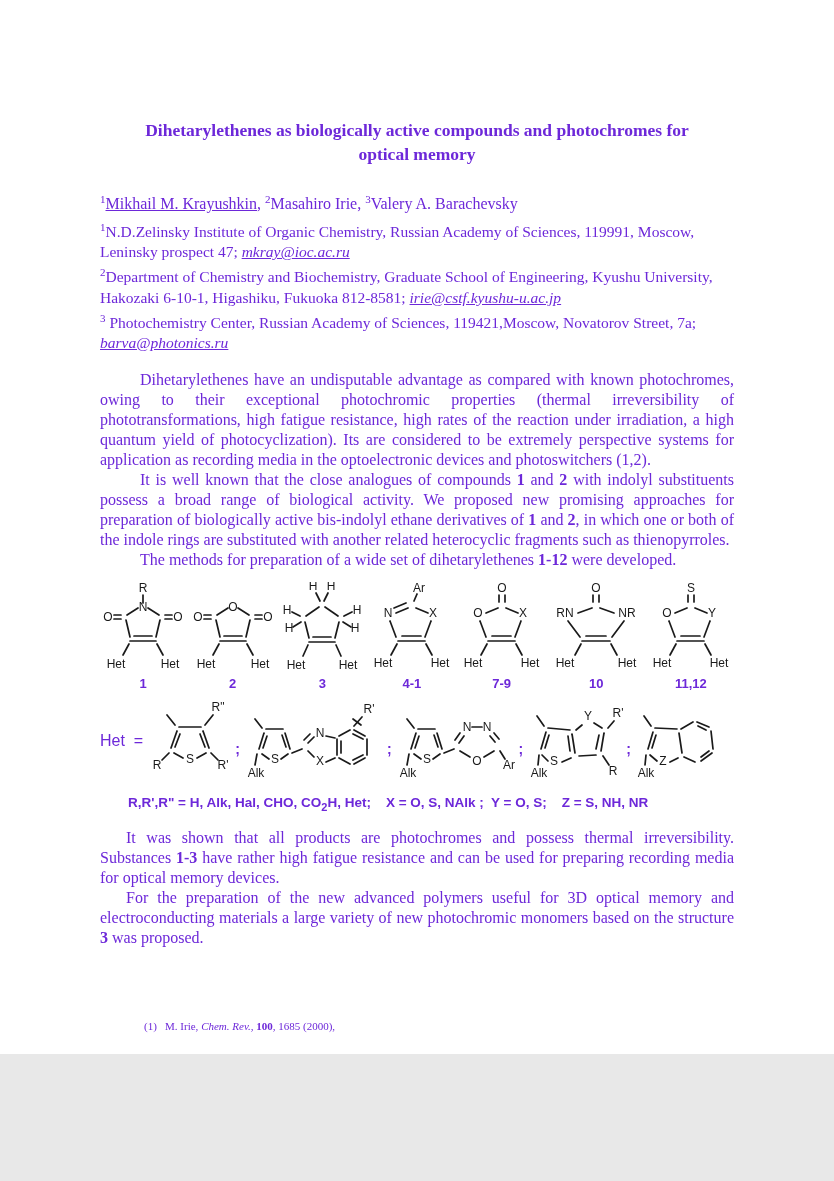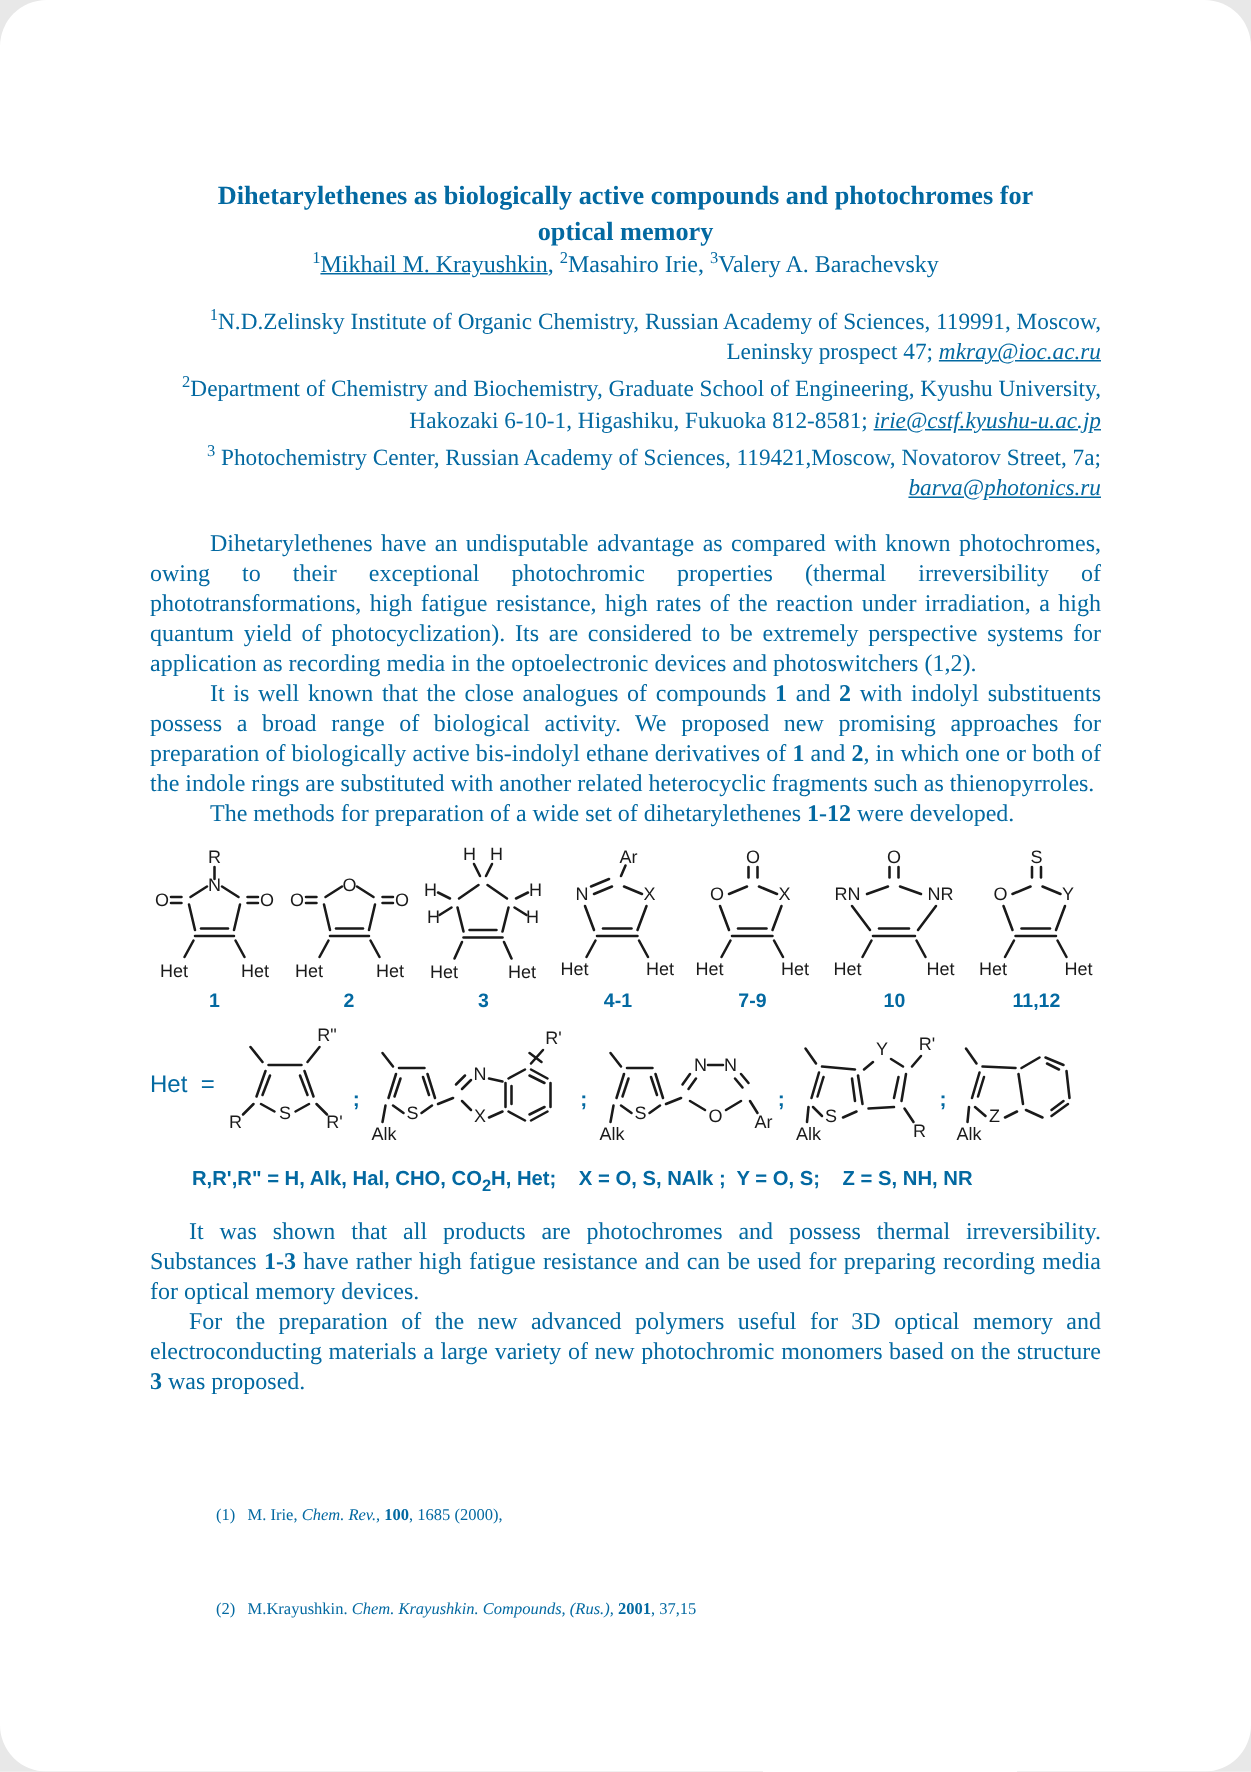--- a/index.html
+++ b/index.html
@@ -1,26 +1,26 @@
 <!DOCTYPE html>
 <html><head>
 <meta charset="utf-8">
 <style>
   html,body { margin:0; padding:0; background:#e8e8e8; }
   .page {
-    width:834px; height:1181px; background:#ffffff; margin:0 auto;
+    width:834px; height:1054px; background:#ffffff; margin:0 auto;
     box-sizing:border-box; padding:118px 100px 0 100px;
-    font-family:"Liberation Serif", serif; color:#0369a1; overflow:hidden;border-radius:31px;
+    font-family:"Liberation Serif", serif; color:#6d28d9; overflow:hidden;
   }
   .title {
     font-size:17.5px; font-weight:bold; text-align:center;
     line-height:24px; margin:0 auto; max-width:572px;
   }
-  .authors { text-align:center; font-size:16px; }
-  .affils  { margin-top:14px; font-size:15.5px; line-height:20px; text-align:right; }
+  .authors { margin-top:27px; font-size:16px; }
+  .affils  { margin-top:4px; font-size:15.5px; line-height:20px; text-align:left; }
   .affils p { margin:0; }
   .bodytext { margin-top:17px; font-size:16px; line-height:20px; text-align:justify; }
   .bodytext p { margin:0; text-indent:40px; }
   .bodytext.small-indent p { text-indent:26px; }
   .figure { margin:12px 0 8px 0; }
   .row1 { display:flex; justify-content:space-between; align-items:flex-end; }
   .struct-item { text-align:center; }
   .struct-label { font-family:"Liberation Sans",sans-serif; font-weight:bold; font-size:13px; margin-top:2px; }
   .row2 { display:flex; align-items:center; margin-top:4px; }
   .het-eq { font-family:"Liberation Sans",sans-serif; font-size:16px; white-space:pre; margin-right:2px; }

